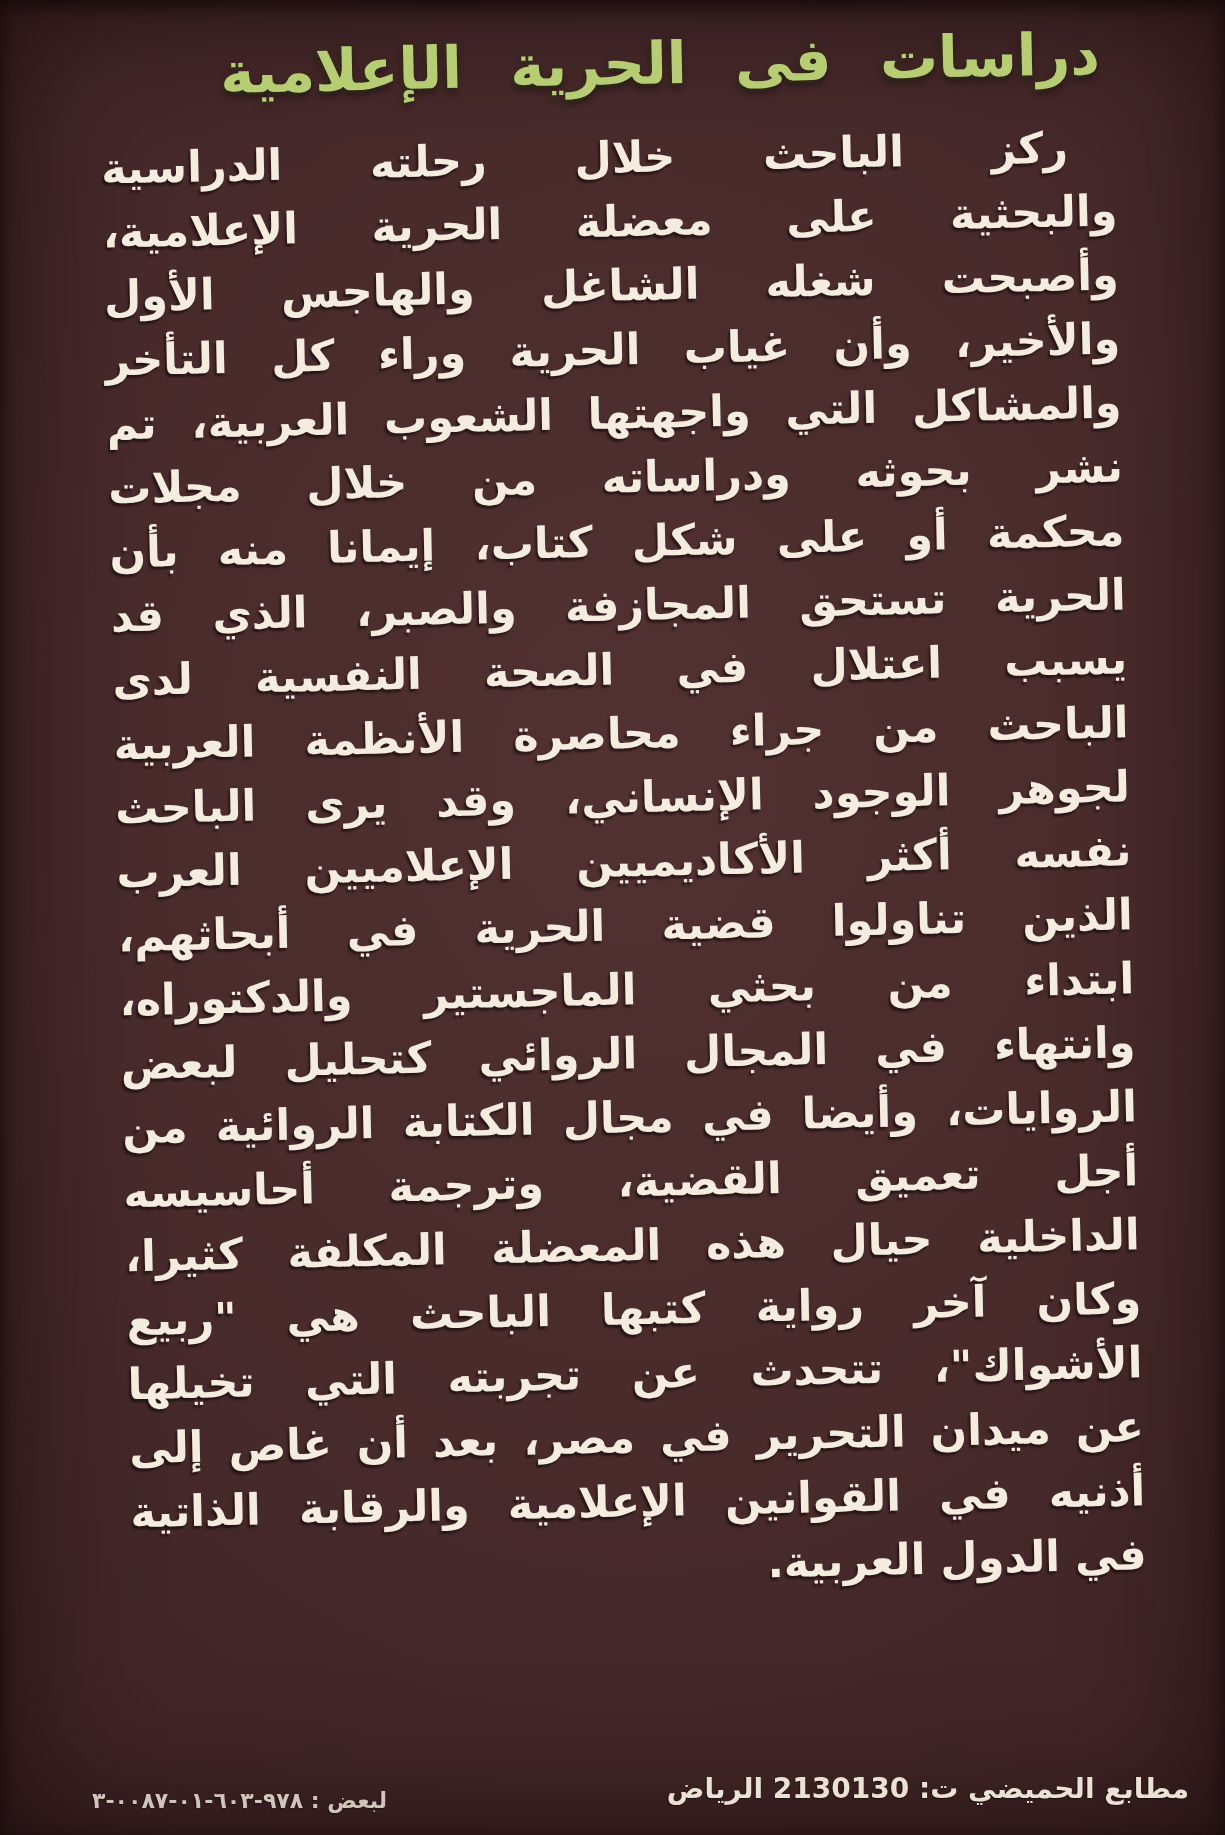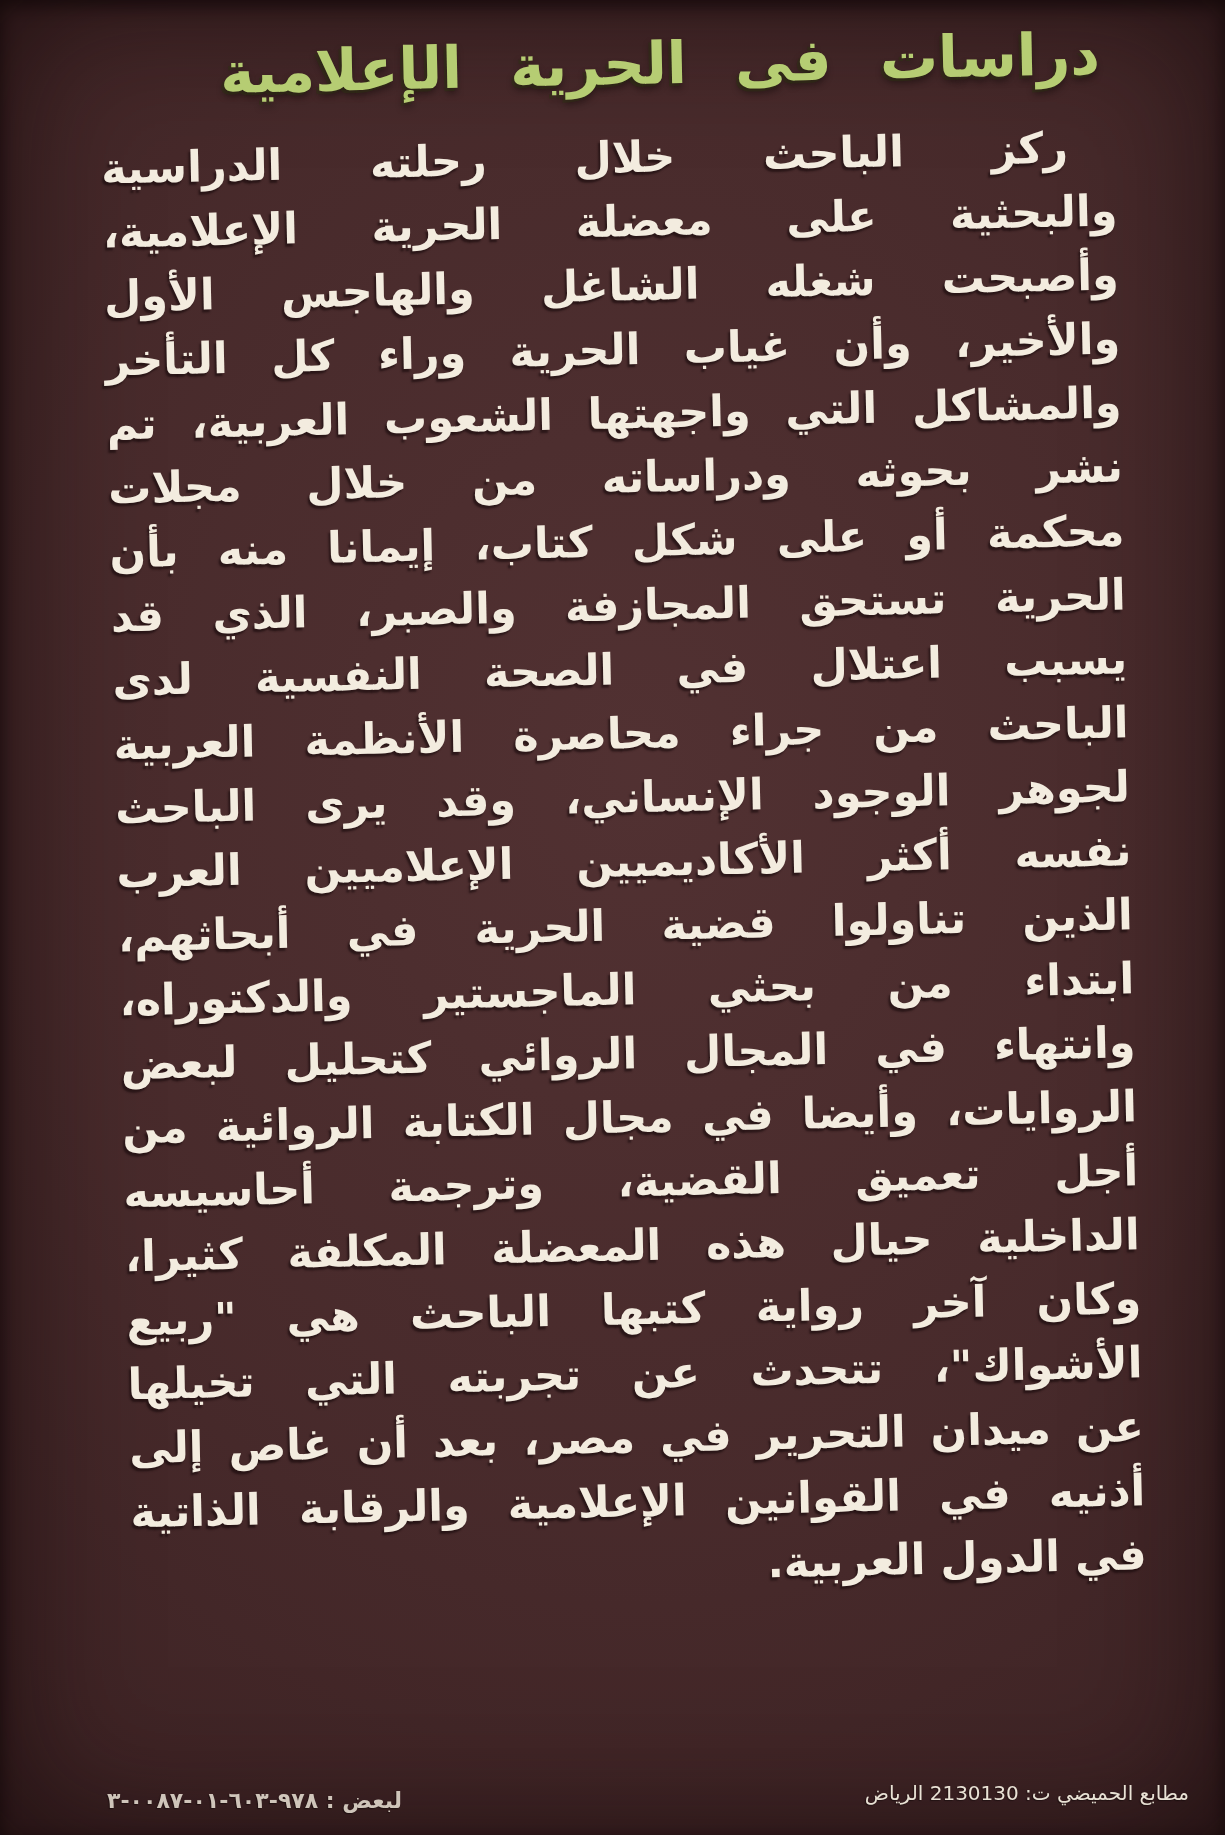--- a/index.html
+++ b/index.html
@@ -58,28 +58,28 @@
     position: absolute;
     left: 92px;
     bottom: 22px;
     direction: rtl;
     font-size: 22px;
     font-weight: bold;
     color: #cfc5ba;
     text-shadow: -1px 1px 1px rgba(20,10,10,0.6);
     letter-spacing: 1px;
   }
-  .footer-isbn .num { direction: ltr; unicode-bidi: isolate; margin-left: 15px; }
+  .footer-isbn .num { direction: ltr; unicode-bidi: isolate; }
   .footer-printer {
     position: absolute;
     right: 36px;
     bottom: 30px;
     direction: rtl;
-    font-size: 20px;
-    font-weight: normal;
+    font-size: 28px;
+    font-weight: bold;
     color: #e9e2d5;
     text-shadow: -1px 1px 1px rgba(20,10,10,0.6);
   }
 </style>
 </head>
 <body>
 
 <div class="cover">
   <div class="tilt">
     <h1 class="title">دراسات فى الحرية الإعلامية</h1>

